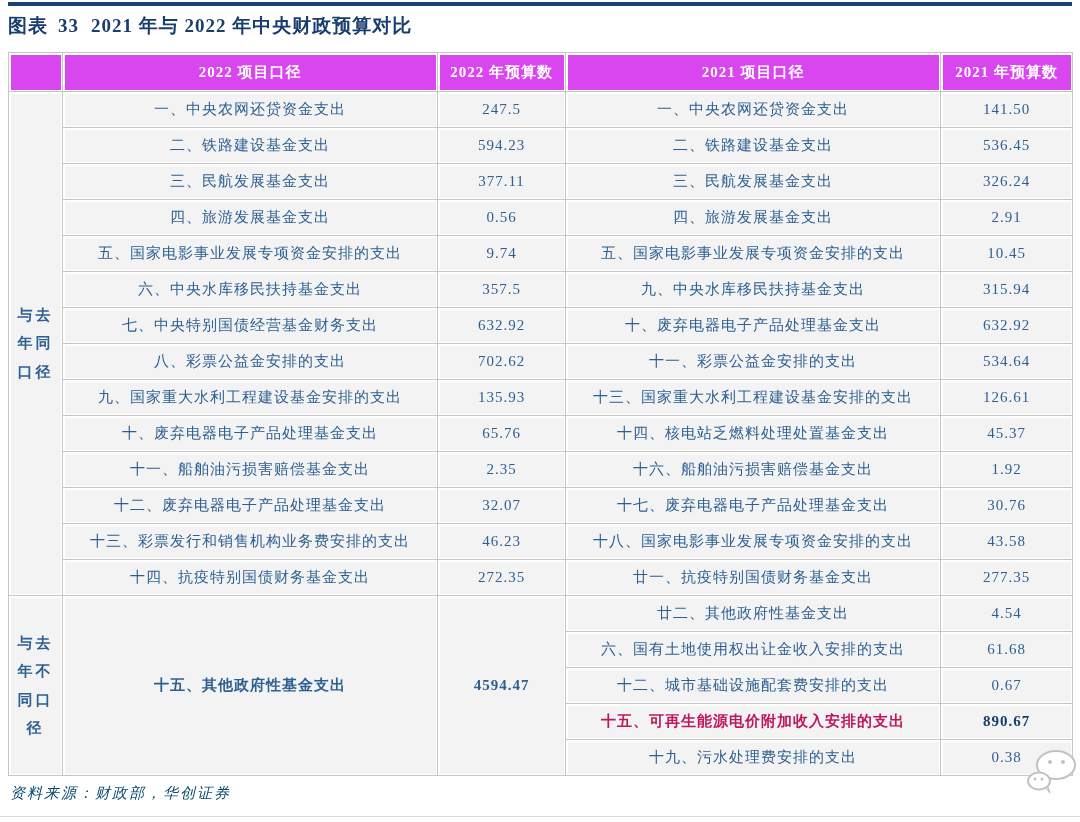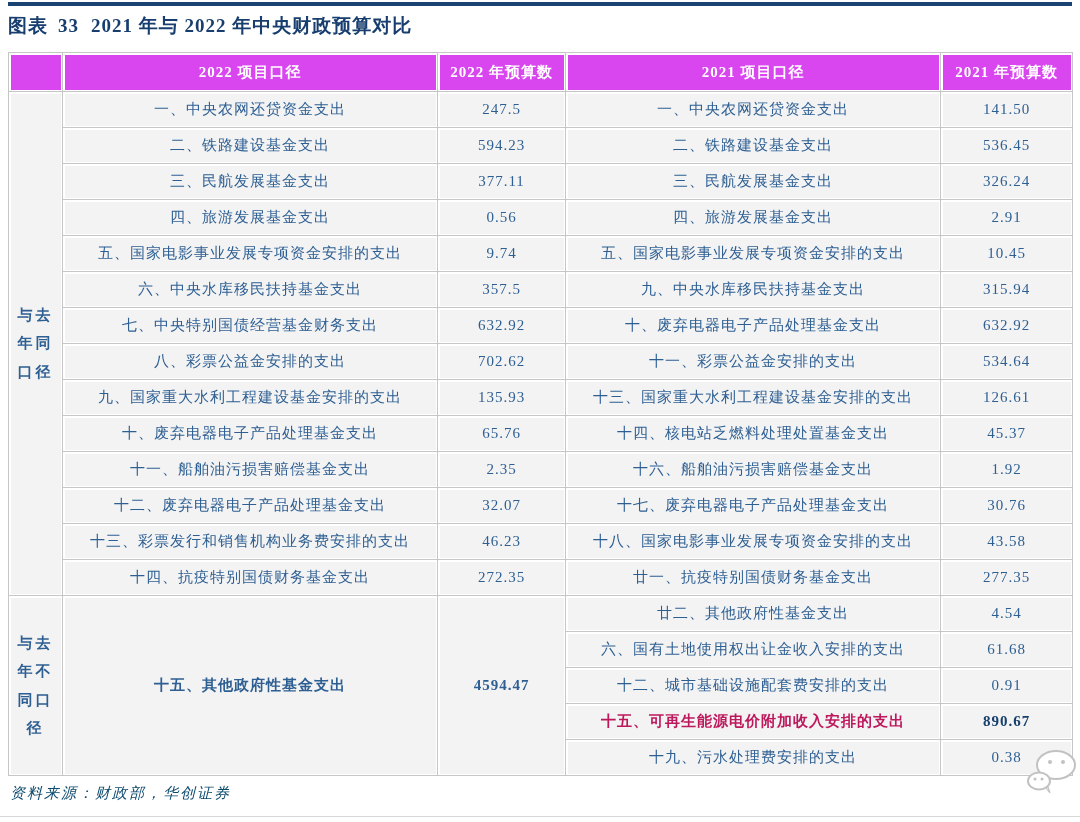--- a/index.html
+++ b/index.html
@@ -183,21 +183,21 @@
     <td class="merged-num" rowspan="5">4594.47</td>
     <td>廿二、其他政府性基金支出</td>
     <td class="num">4.54</td>
   </tr>
   <tr class="body-row">
     <td>六、国有土地使用权出让金收入安排的支出</td>
     <td class="num">61.68</td>
   </tr>
   <tr class="body-row">
     <td>十二、城市基础设施配套费安排的支出</td>
-    <td class="num">0.91</td>
+    <td class="num">0.67</td>
   </tr>
   <tr class="body-row em-row">
     <td>十五、可再生能源电价附加收入安排的支出</td>
     <td class="num">890.67</td>
   </tr>
   <tr class="body-row">
     <td>十九、污水处理费安排的支出</td>
     <td class="num">0.38</td>
   </tr>
 </tbody>

